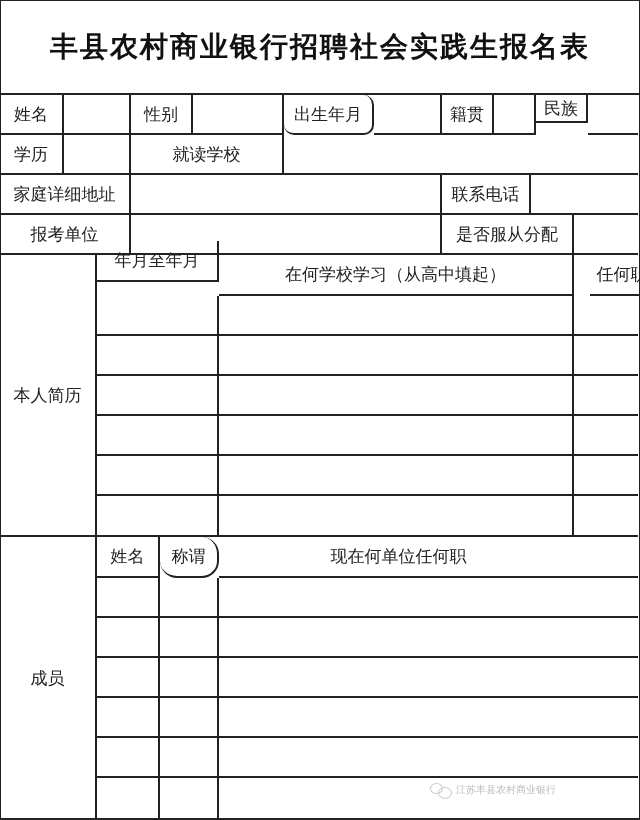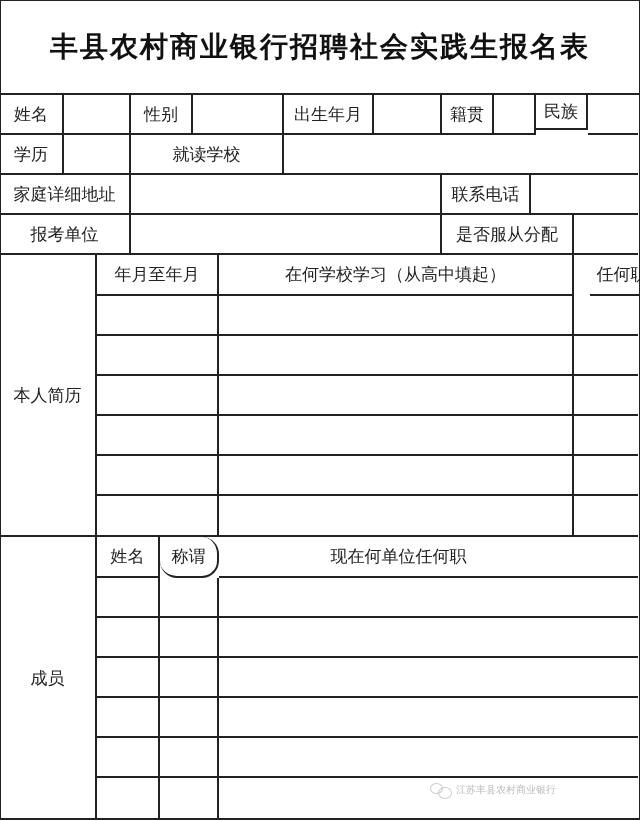--- a/index.html
+++ b/index.html
@@ -27,44 +27,44 @@
 <div class="frame"></div>
 
 <div class="title">丰县农村商业银行招聘社会实践生报名表</div>
 
 <div class="hline" style="left:0;top:93px;width:640px;"></div>
 
 <div class="cell" style="left:0;top:95px;width:64px;height:40px;">姓名</div>
 <div class="cell" style="left:64px;top:95px;width:67px;height:40px;"></div>
 <div class="cell" style="left:131px;top:95px;width:62px;height:40px;">性别</div>
 <div class="cell" style="left:193px;top:95px;width:91px;height:40px;"></div>
-<div class="cell" style="left:284px;top:95px;width:90px;height:40px;">出生年月</div>
+<div class="cell" style="left:284px;top:95px;width:90px;height:40px;border-radius:10px;">出生年月</div>
 <div class="cell" style="left:374px;top:95px;width:68px;height:40px;"></div>
 <div class="cell" style="left:442px;top:95px;width:52px;height:40px;font-family:Liberation Mono, monospace;">籍贯</div>
 <div class="cell" style="left:494px;top:95px;width:42px;height:40px;"></div>
-<div class="cell" style="left:536px;top:95px;width:52px;height:35px;">民族</div>
+<div class="cell" style="left:536px;top:95px;width:52px;height:28px;">民族</div>
 <div class="cell noright" style="left:588px;top:95px;width:50px;height:40px;"></div>
 
 <div class="cell" style="left:0;top:135px;width:64px;height:40px;">学历</div>
 <div class="cell" style="left:64px;top:135px;width:67px;height:40px;"></div>
 <div class="cell" style="left:131px;top:135px;width:153px;height:40px;">就读学校</div>
 <div class="cell noright" style="left:284px;top:135px;width:354px;height:40px;"></div>
 
 <div class="cell" style="left:0;top:175px;width:131px;height:40px;">家庭详细地址</div>
 <div class="cell" style="left:131px;top:175px;width:311px;height:40px;"></div>
 <div class="cell" style="left:442px;top:175px;width:89px;height:40px;">联系电话</div>
 <div class="cell noright" style="left:531px;top:175px;width:107px;height:40px;"></div>
 
 <div class="cell" style="left:0;top:215px;width:131px;height:40px;">报考单位</div>
 <div class="cell" style="left:131px;top:215px;width:311px;height:40px;"></div>
 <div class="cell" style="left:442px;top:215px;width:132px;height:40px;">是否服从分配</div>
 <div class="cell noright" style="left:574px;top:215px;width:64px;height:40px;"></div>
 
 <div class="cell" style="left:0;top:255px;width:97px;height:282px;">本人简历</div>
-<div class="cell" style="left:97px;top:255px;width:122px;height:41px;">年月至年月</div>
+<div class="cell" style="left:97px;top:241px;width:122px;height:41px;">年月至年月</div>
 <div class="cell" style="left:219px;top:255px;width:355px;height:41px;">在何学校学习（从高中填起）</div>
 <div class="cell noright" style="left:574px;top:255px;width:64px;height:41px;margin-left:16px;">任何职</div>
 
 <div>
   <div class="cell" style="left:97px;top:296px;width:122px;height:40px;"></div>
   <div class="cell" style="left:219px;top:296px;width:355px;height:40px;"></div>
   <div class="cell noright" style="left:574px;top:296px;width:64px;height:40px;"></div>
 
   <div class="cell" style="left:97px;top:336px;width:122px;height:40px;"></div>
   <div class="cell" style="left:219px;top:336px;width:355px;height:40px;"></div>

